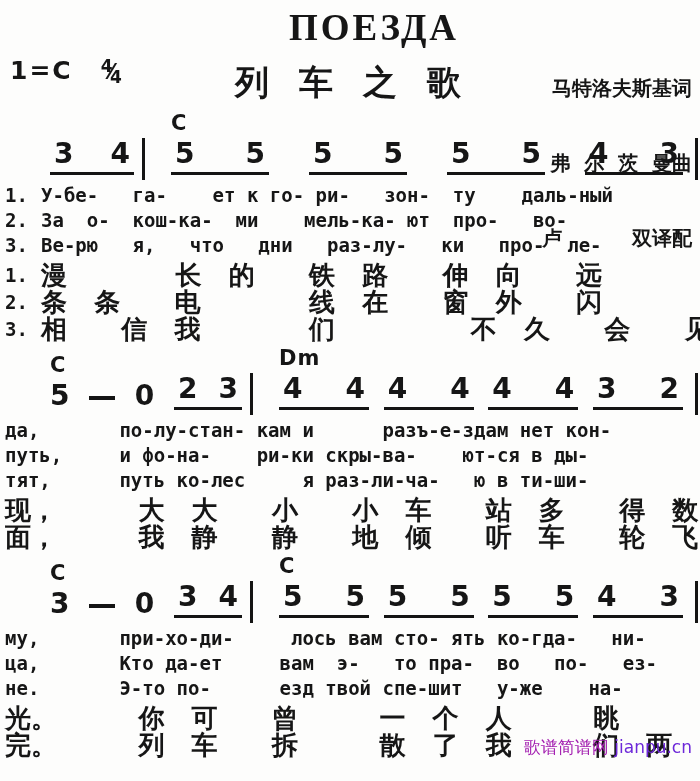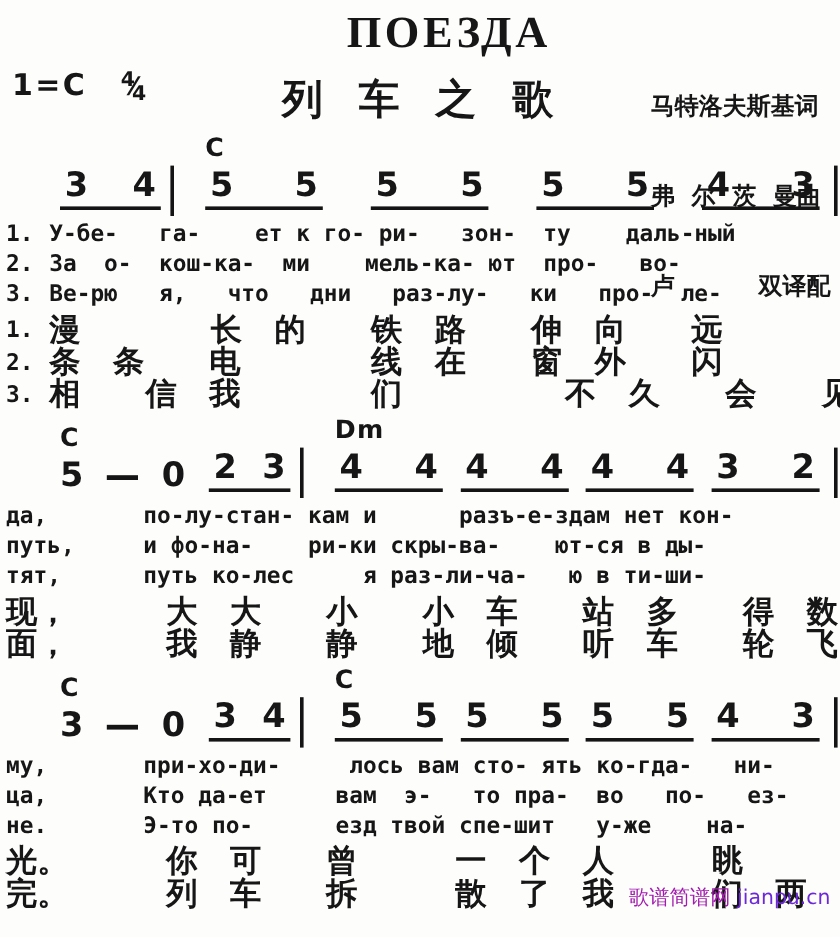--- a/index.html
+++ b/index.html
@@ -19,21 +19,21 @@
   }
   .tsig{display:inline-block;margin-left:28px;letter-spacing:0;}
   .tsig sup{font-size:17px;vertical-align:7px;}
   .tsig .fslash{font-size:21px;margin:0 -3px;}
   .tsig sub{font-size:17px;vertical-align:-4px;}
   .title-zh{
     position:absolute;left:0;right:0;top:60px;text-align:center;
     font-weight:bold;font-size:34px;letter-spacing:30px;padding-left:26px;
   }
   .credits{
-    position:absolute;right:8px;top:26px;
+    position:absolute;right:8px;top:26px;text-align:right;
     font-weight:bold;font-size:20px;line-height:25px;white-space:pre;
   }
   
   .music-line{
     display:flex;align-items:flex-end;padding-left:50px;padding-top:30px;
     position:relative;
   }
   .measure{display:flex;justify-content:space-between;align-items:flex-end;}
   .measure-1{flex:1;padding-left:24px;padding-right:4px;}
   [data-system="0"] .measure-0{width:84px;}

